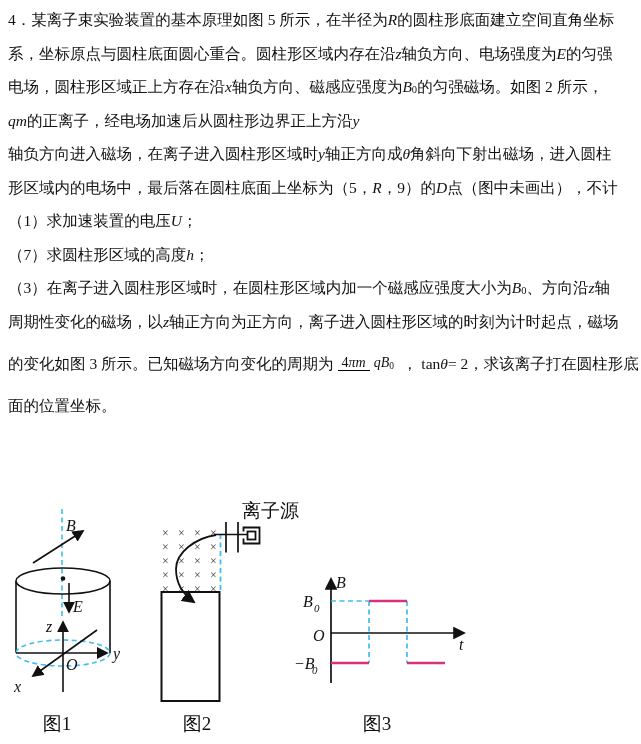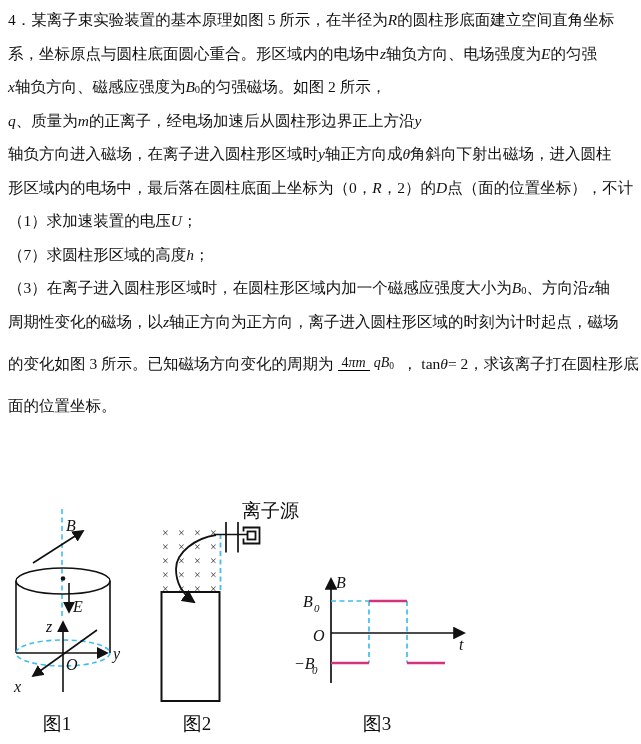--- a/index.html
+++ b/index.html
@@ -26,53 +26,53 @@
 </head>
 <body>
 
 <div id="problem-text">
     <div class="line">
       <span>4．某离子束实验装置的基本原理如图 5 所示，在半径为 </span>
       <span class="it">R</span>
       <span> 的圆柱形底面建立空间直角坐标</span>
     </div>
     <div class="line">
-      <span>系，坐标原点与圆柱底面圆心重合。形区域内的电场中 </span>
+      <span>系，坐标原点与圆柱底面圆心重合。圆柱形区域内存在沿 </span>
       <span class="it">z</span>
       <span> 轴负方向、电场强度为 </span>
       <span class="it">E</span>
       <span> 的匀强</span>
     </div>
     <div class="line">
+      <span>电场，圆柱形区域正上方存在沿 </span>
       <span class="it">x</span>
       <span> 轴负方向、磁感应强度为 </span>
       <span class="it">B</span>
       <span class="sb">0</span>
       <span> 的匀强磁场。如图 2 所示，</span>
     </div>
     <div class="line">
       <span class="it">q</span>
-      <span>、质量为 </span>
       <span class="it">m</span>
       <span> 的正离子，经电场加速后从圆柱形边界正上方沿 </span>
       <span class="it">y</span>
     </div>
     <div class="line">
       <span>轴负方向进入磁场，在离子进入圆柱形区域时 </span>
       <span class="it">y</span>
       <span> 轴正方向成 </span>
       <span class="it">θ</span>
       <span> 角斜向下射出磁场，进入圆柱</span>
     </div>
     <div class="line">
-      <span>形区域内的电场中，最后落在圆柱底面上坐标为（0，</span>
+      <span>形区域内的电场中，最后落在圆柱底面上坐标为（5，</span>
       <span class="it">R</span>
-      <span>，2）的 </span>
+      <span>，9）的 </span>
       <span class="it">D</span>
-      <span> 点（面的位置坐标），不计</span>
+      <span> 点（图中未画出），不计</span>
     </div>
     <div class="line">
       <span>（1）求加速装置的电压 </span>
       <span class="it">U</span>
       <span>；</span>
     </div>
     <div class="line">
       <span>（7）求圆柱形区域的高度 </span>
       <span class="it">h</span>
       <span>；</span>

